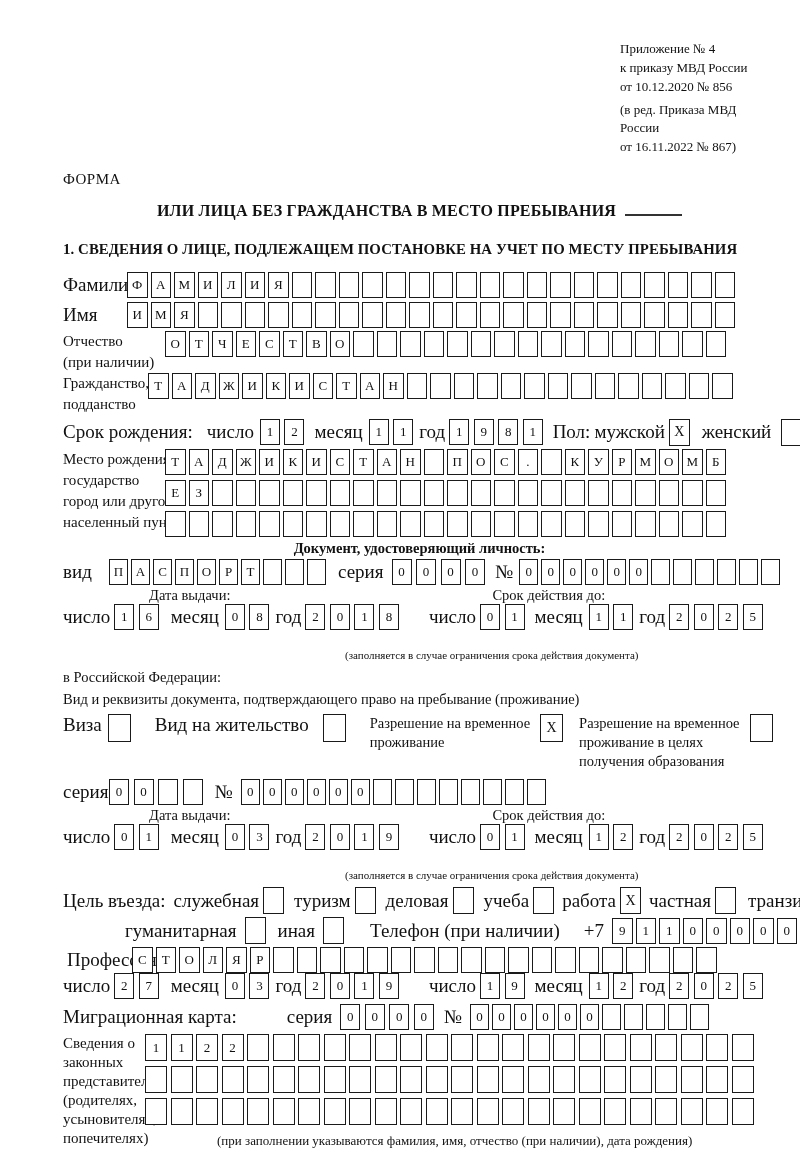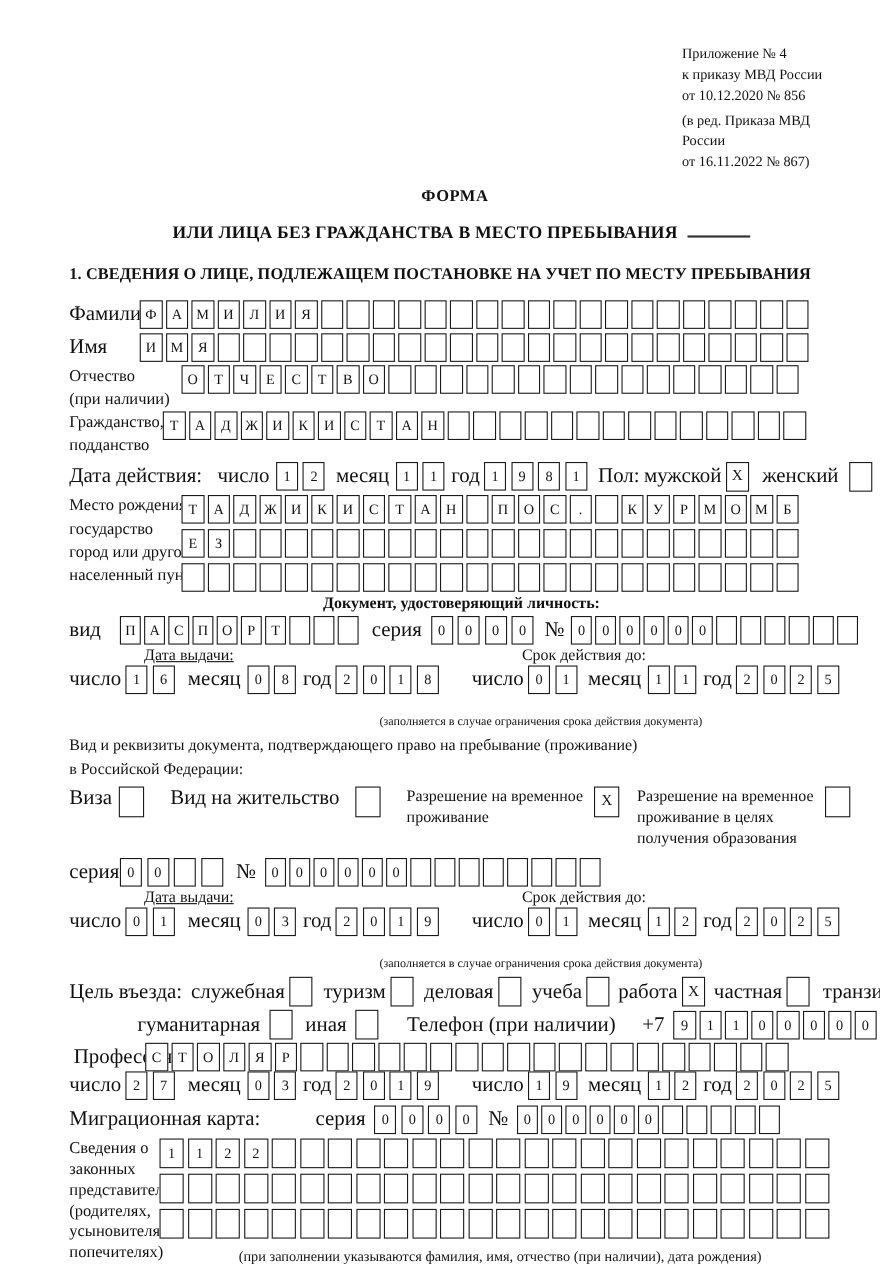--- a/index.html
+++ b/index.html
@@ -4,21 +4,21 @@
 <style>
   html,body{margin:0;padding:0;background:#888;}
   .page{
     width:800px;height:1163px;background:#ffffff;color:#111;
     font-family:"Liberation Serif","DejaVu Serif",serif;
     position:relative;box-sizing:border-box;
     padding:40px 24px 0 63px;overflow:hidden;
   }
   .ref{margin-left:557px;font-size:13px;line-height:1.45;}
   .ref .g2{margin-top:4px;}
-  .forma{text-align:center;font-weight:bold;font-size:15px;margin:14px 12px 0 0;letter-spacing:.5px;}
+  .forma{text-align:left;font-weight:normal;font-size:15px;margin:14px 12px 0 0;letter-spacing:.5px;}
   .title{text-align:center;font-weight:bold;font-size:16px;line-height:1.42;margin-top:12px;letter-spacing:.2px;}
   .blank{display:inline-block;width:57px;border-bottom:2.5px solid #333;height:14px;margin-left:9px;}
   .sec{font-weight:bold;font-size:14.8px;margin-top:18px;letter-spacing:.1px;}
   .row{display:flex;align-items:center;}
   .row.top{align-items:flex-start;}
   .lbl{font-size:19px;white-space:nowrap;flex-shrink:0;}
   .lblcol{font-size:15px;line-height:21px;flex-shrink:0;white-space:nowrap;}
   .lblcol.lh19{line-height:19px;}
   .w46{width:46px;} .w64{width:64px;} .w65{width:65px;} .w82{width:82px;font-family:Liberation Serif, serif;} .w85{width:85px;} .w102{width:102px;}
   .cells{display:flex;gap:3px;flex-shrink:0;}
@@ -28,21 +28,21 @@
     font-size:13px;flex-shrink:0;
   }
   .cells.wide .cell{width:18.5px;}
   .cells.xwide{gap:3.5px;} .cells.xwide .cell{width:20px;height:25px;}
   .cells.dcell{gap:4.5px;} .cells.dcell .cell{width:18px;}
   .cells.cb .cell{width:19px;height:25px;font-size:14px;}
   .cells.bigcb .cell{width:21px;height:26px;font-size:14px;}
   .cellrows{display:flex;flex-direction:column;}
   .center-b{text-align:center;font-weight:bold;font-size:14.5px;margin-top:3px;}
   .heads{display:flex;font-size:14.5px;margin-top:2px;}
-  .heads .h1{margin-left:68px;text-decoration:underline;}
+  .heads .h1{margin-left:86px;}
   .heads .h2{margin-left:262px;}
   .heads .h2b{margin-left:250px;}
   .note{font-size:11px;margin-left:282px;margin-top:19px;}
   .note2{font-size:13px;margin-left:72px;margin-top:8px;white-space:nowrap;}
   .para{font-size:14.5px;line-height:1.5;margin-top:6px;}
   .optlbl{font-size:14.5px;text-align:left;line-height:19px;}
   .ml4{margin-left:4px;}.ml6{margin-left:6px;}.ml8{margin-left:8px;}.ml10{margin-left:10px;}
   .ml12{margin-left:12px;}.ml14{margin-left:14px;}.ml16{margin-left:16px;}.ml24{margin-left:24px;}
   .ml26{margin-left:26px;}.ml30{margin-left:30px;}.ml50{margin-left:50px;}.ml62{margin-left:62px;}
   .mr6{margin-right:6px;}.mr8{margin-right:8px;}
@@ -199,21 +199,21 @@
         <div class="cell"></div>
         <div class="cell"></div>
         <div class="cell"></div>
         <div class="cell"></div>
         <div class="cell"></div>
         <div class="cell"></div>
       </div>
   </div>
 
   <div class="row mt4">
-    <span class="lbl">Дата действия:</span>
+    <span class="lbl">Срок рождения:</span>
     <span class="lbl ml14">число</span>
     <div class="cells dcell ml6">
         <div class="cell">1</div>
         <div class="cell">2</div>
       </div>
     <span class="lbl ml10">месяц</span>
     <div class="cells dcell ml6">
         <div class="cell">1</div>
         <div class="cell">1</div>
       </div>
@@ -402,22 +402,22 @@
         <div class="cell">2</div>
         <div class="cell">0</div>
         <div class="cell">2</div>
         <div class="cell">5</div>
       </div>
   </div>
 
   <div class="note">(заполняется в случае ограничения срока действия документа)</div>
 
   <div class="para">
+    <div>в Российской Федерации:</div>
     <div>Вид и реквизиты документа, подтверждающего право на пребывание (проживание)</div>
-    <div>в Российской Федерации:</div>
   </div>
 
   <div class="row top mt4">
     <span class="lbl">Виза</span>
     <div class="cells bigcb ml6">
         <div class="cell"></div>
       </div>
     <span class="lbl ml24">Вид на жительство</span>
     <div class="cells bigcb ml14">
         <div class="cell"></div>

